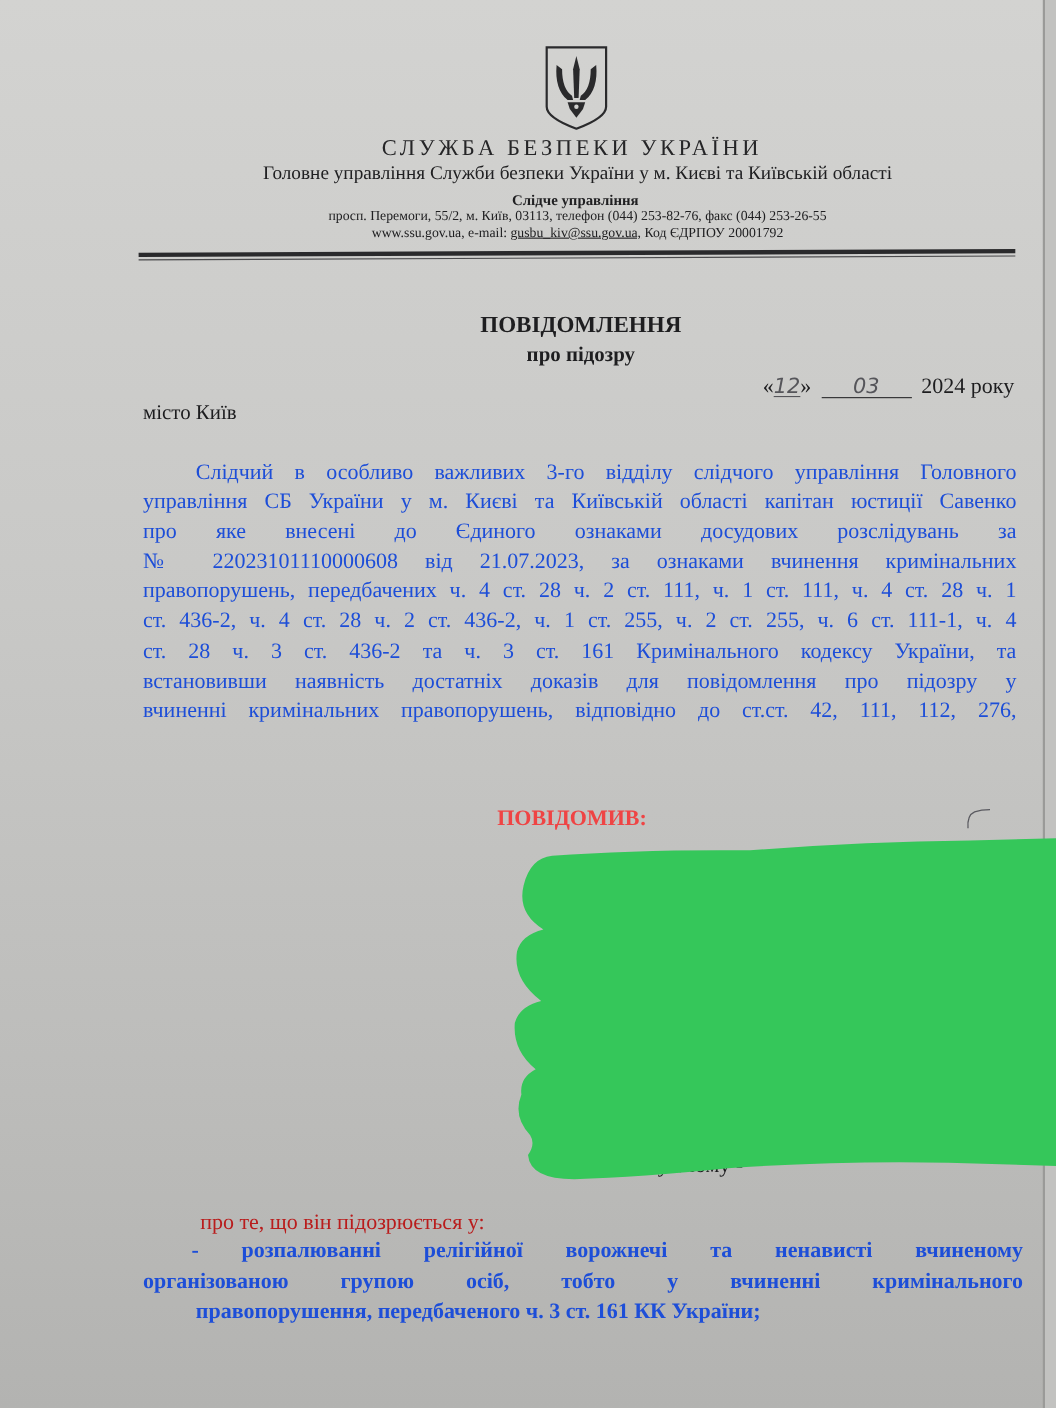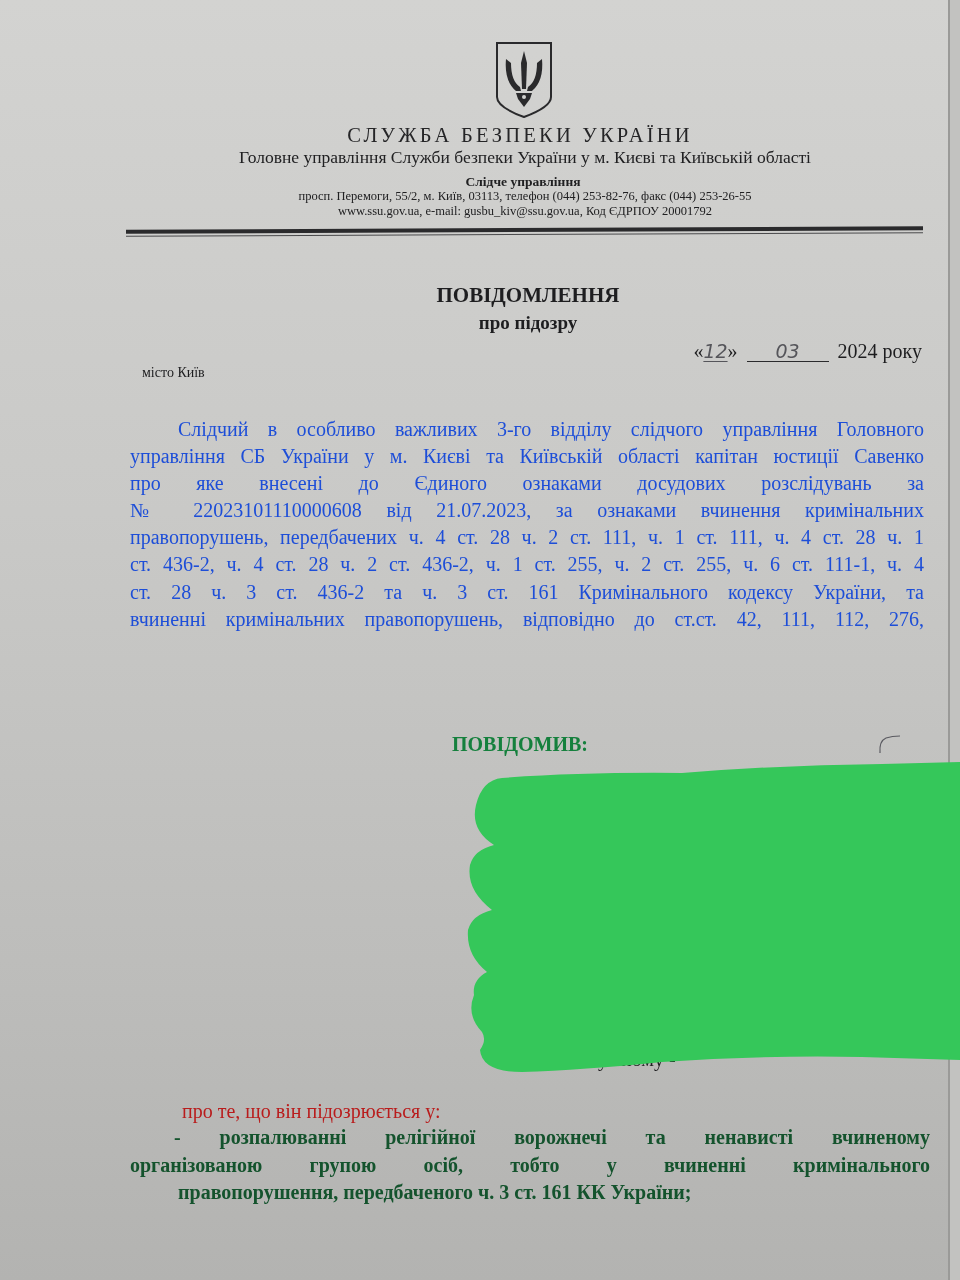--- a/index.html
+++ b/index.html
@@ -35,40 +35,40 @@
       text-align: center; font-size: 13.5px; font-weight: bold; color: #202022;
     }
     .org-addr {
       position: absolute; left: 0; width: 1050px; top: 189px;
       text-align: center; font-size: 12.5px; color: #202022;
     }
     .org-web {
       position: absolute; left: 0; width: 1050px; top: 204px;
       text-align: center; font-size: 12.5px; color: #202022;
     }
-    .org-web .email { }
+    .org-web .email { text-decoration: underline; }
     .rule-thick {
       position: absolute; left: 126px; top: 228px; width: 797px; height: 4px;
       background: #2a2a2c; transform: rotate(-0.25deg);
     }
     .rule-thin {
       position: absolute; left: 126px; top: 234px; width: 797px; height: 1px;
       background: #4a4a4c; transform: rotate(-0.25deg);
     }
     
     .doc-title {
       position: absolute; left: 0; width: 1056px; top: 283px;
       text-align: center; font-size: 21px; font-weight: bold; color: #1e1e20;
     }
     .doc-subtitle {
       position: absolute; left: 0; width: 1056px; top: 312px;
       text-align: center; font-size: 19px; font-weight: bold; color: #1e1e20;
     }
     .city {
-      position: absolute; left: 130px; top: 365px; font-size: 14px; margin-left: 12px;
+      position: absolute; left: 130px; top: 365px; font-size: 19px;
     }
     .date {
       position: absolute; right: 38px; top: 340px; font-size: 20px; white-space: nowrap;
     }
     .date .hand {
       font-family: "DejaVu Sans", sans-serif; font-style: italic; color: #55555a;
       font-size: 19px;
     }
     .date .day { text-decoration: underline; text-underline-offset: 3px; }
     .date .month-line {
@@ -78,39 +78,39 @@
     
     .para {
       position: absolute; left: 130px; width: 794px; top: 416px;
       font-size: 20px; line-height: 27.1px; text-align: justify;
       text-align-last: left; color: #1d4ed8;
     }
     .para .line { display: block; text-align: justify; text-align-last: justify; white-space: nowrap; }
     .para .line.last { text-align-last: left; }
     .para .indent { padding-left: 48px; }
     .notified {
-      position: absolute; left: 452px; top: 733px; font-size: 20px; font-weight: bold; color: #15803d;
+      position: absolute; left: 452px; top: 733px; font-size: 20px; font-weight: bold; color: #ef4444;
     }
     .pen-mark {
       position: absolute; left: 876px; top: 733px; width: 40px; height: 22px;
     }
     
     .redaction {
       position: absolute; left: 462px; top: 750px; width: 498px; height: 330px;
     }
     .behind-text {
       position: absolute; left: 598px; top: 1048px; font-size: 20px; color: #1e1e20;
     }
     
     .suspect-intro {
       position: absolute; left: 182px; top: 1100px; font-size: 20px; color: #b91c1c;
     }
     .charge {
       position: absolute; left: 130px; width: 800px; top: 1124px;
-      font-size: 20px; line-height: 27.5px; font-weight: bold; color: #14532d;
+      font-size: 20px; line-height: 27.5px; font-weight: bold; color: #1d4ed8;
     }
     .charge .line { display: block; text-align: justify; text-align-last: justify; white-space: nowrap; }
     .charge .line.last { text-align-last: left; margin-left: 48px; }
     .charge .indent { padding-left: 44px; }
   </style>
 </head>
 <body>
 
 <div class="page-edge-shade"></div>
 <div class="page-edge"></div>
@@ -144,20 +144,21 @@
 </div>
 
 <div class="para">
   <span class="line indent">Слідчий в особливо важливих 3-го відділу слідчого управління Головного</span>
   <span class="line">управління СБ України у м. Києві та Київській області капітан юстиції Савенко</span>
   <span class="line">про яке внесені до Єдиного ознаками досудових розслідувань за</span>
   <span class="line">№ 22023101110000608 від 21.07.2023, за ознаками вчинення кримінальних</span>
   <span class="line">правопорушень, передбачених ч. 4 ст. 28 ч. 2 ст. 111, ч. 1 ст. 111, ч. 4 ст. 28 ч. 1</span>
   <span class="line">ст. 436-2, ч. 4 ст. 28 ч. 2 ст. 436-2, ч. 1 ст. 255, ч. 2 ст. 255, ч. 6 ст. 111-1, ч. 4</span>
   <span class="line">ст. 28 ч. 3 ст. 436-2 та ч. 3 ст. 161 Кримінального кодексу України, та</span>
+  <span class="line">встановивши наявність достатніх доказів для повідомлення про підозру у</span>
   <span class="line">вчиненні кримінальних правопорушень, відповідно до  ст.ст. 42, 111, 112, 276,</span>
 </div>
 
 <div class="notified">ПОВІДОМИВ:</div>
 <svg class="pen-mark" viewBox="0 0 40 22">
   <path d="M4 20 Q3 8 10 5 Q16 3 24 3" fill="none" stroke="#5a5a60" stroke-width="1.2"></path>
 </svg>
 
 <div class="behind-text">у...ному -</div>
 

